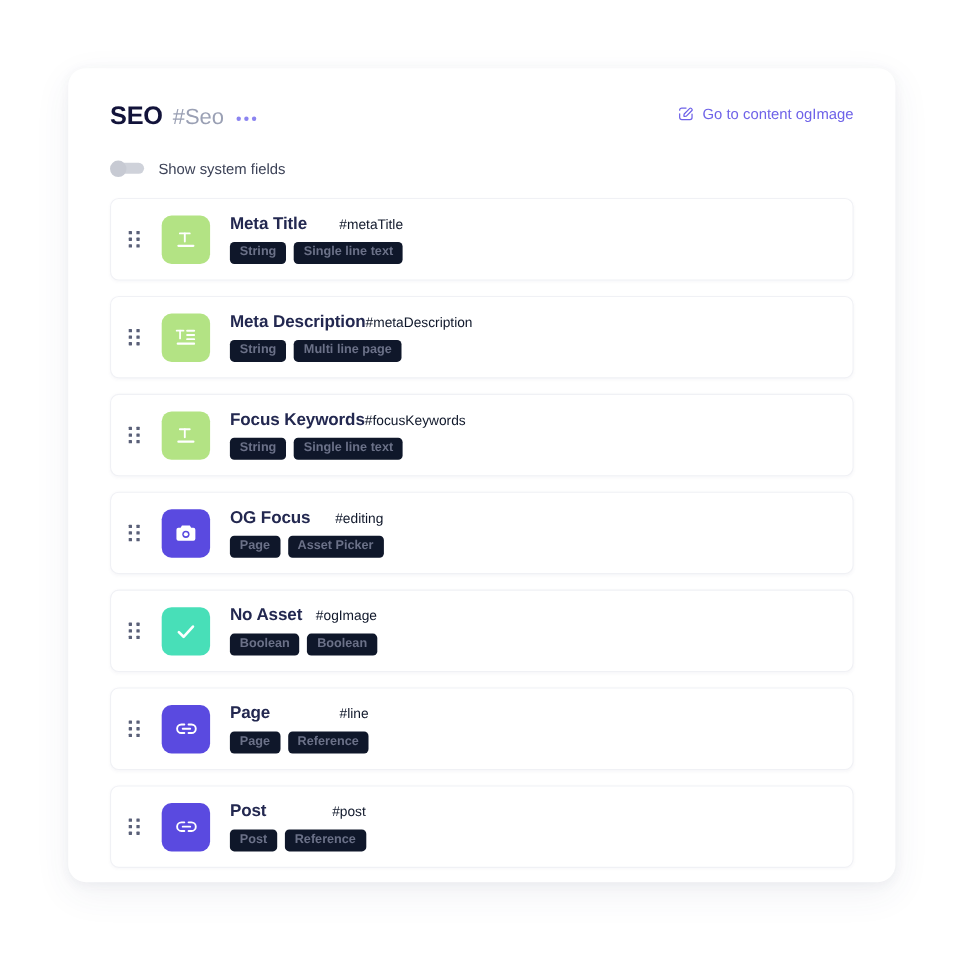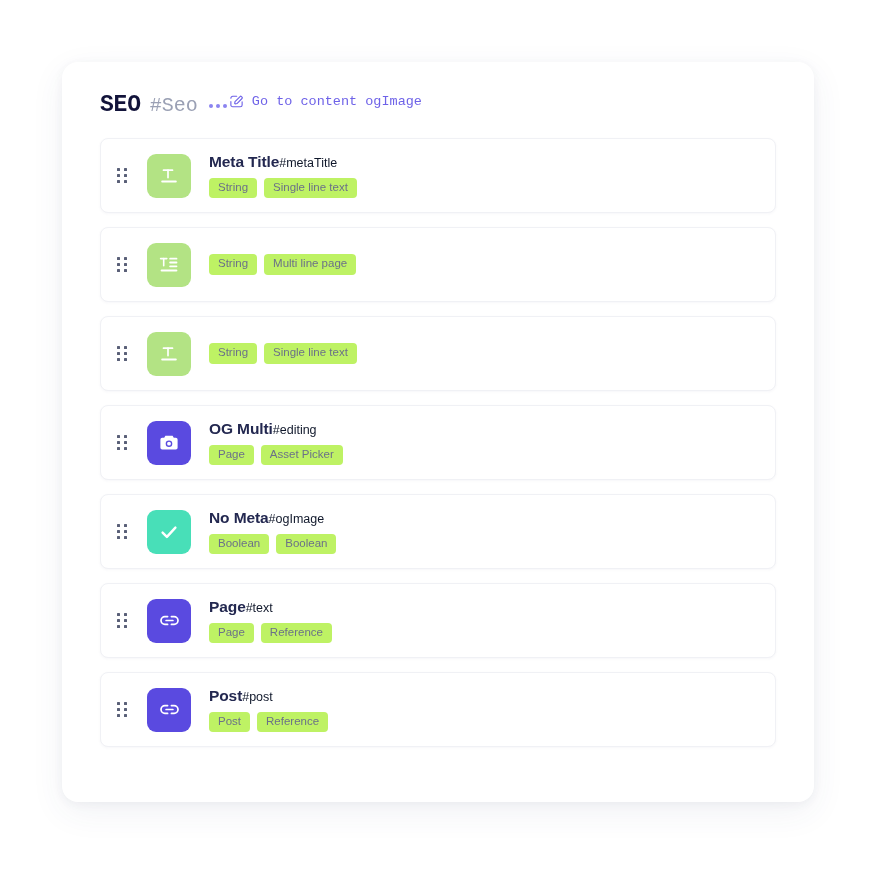--- a/index.html
+++ b/index.html
@@ -31,22 +31,22 @@
     border-radius: 16px;
     box-shadow: 0 2px 10px rgba(60,66,110,0.06),
                 0 10px 34px rgba(60,66,110,0.07);
     padding: 30px 38px 0 38px;
   }
 
   
   .panel-header {
     display: flex;
     align-items: baseline;
+    justify-content: space-between;
     height: 30px;
-    font-family: Liberation Mono, monospace;
   }
   .title-group {
     display: flex;
     align-items: baseline;
     gap: 9px;
   }
   .title {
     font-size: 23px;
     font-weight: bold;
     color: #12133a;
@@ -174,41 +174,43 @@
     margin-right: 18px;
   }
   .tile svg { display: block; }
 
   .field-info { display: flex; flex-direction: column; gap: 7px; min-width: 0; }
 
   .field-title-line {
     display: flex;
     align-items: baseline;
     gap: 0;
+    justify-content: space-between;
   }
   .field-name {
     font-size: 15.5px;
     font-weight: bold;
     color: #232850;
     letter-spacing: -0.1px;
   }
   .field-api {
     font-size: 12.5px;
     color: #0f172a;
   }
 
   .tag-row { display: flex; gap: 7px; }
   .tag {
-    background: #bef264;
+    background: #0f172a;
     color: #6b7188;
     font-size: 11.5px;
     border-radius: 4px;
     padding: 4px 9px 5px 9px;
     line-height: 1;
     white-space: nowrap;
+    font-weight: bold;
   }
 </style>
 </head>
 <body>
 
 <div id="stage">
 
   <div class="panel">
 
     <div class="panel-header">
@@ -228,20 +230,27 @@
           <svg width="15" height="15" viewBox="0 0 16 16" fill="none">
             <path d="M2 4.4a2 2 0 0 1 2-2h4.2" stroke="#6e62e8" stroke-width="1.2" stroke-linecap="round"></path>
             <path d="M14 8.2v3.4a2 2 0 0 1-2 2H4a2 2 0 0 1-2-2V8" stroke="#6e62e8" stroke-width="1.2" stroke-linecap="round"></path>
             <path d="M6.1 9.9l.3-1.8 5.4-5.4a1 1 0 0 1 1.4 0l.7.7a1 1 0 0 1 0 1.4L8.5 10.2l-1.8.3a.5.5 0 0 1-.6-.6z" stroke="#6e62e8" stroke-width="1.2" stroke-linejoin="round"></path>
           </svg>
         </span>
         <span>Go to content ogImage</span>
       </a>
     </div>
 
+    <div class="toggle-row">
+      <span class="switch">
+        <span class="track"></span>
+        <span class="knob"></span>
+      </span>
+      <span class="toggle-label">Show system fields</span>
+    </div>
 
     <div class="field-list">
         <div class="field-row">
           <span class="drag-handle">
             <i></i>
             <i></i>
             <i></i>
             <i></i>
             <i></i>
             <i></i>
@@ -281,20 +290,24 @@
                 <path d="M4.6 6.6h6.2" stroke="#fff" stroke-width="1.6" stroke-linecap="round"></path>
                 <path d="M7.7 6.6v7.1" stroke="#fff" stroke-width="1.6" stroke-linecap="round"></path>
                 <rect x="13.2" y="5.8" width="8.2" height="1.8" rx="0.9" fill="#fff"></rect>
                 <rect x="13.2" y="9.6" width="8.2" height="1.8" rx="0.9" fill="#fff"></rect>
                 <rect x="13.2" y="13.4" width="8.2" height="1.8" rx="0.9" fill="#fff"></rect>
                 <rect x="4.6" y="17.4" width="16.8" height="2" rx="1" fill="#fff"></rect>
               </svg>
             </span>
           </span>
           <div class="field-info">
+            <div class="field-title-line">
+              <span class="field-name">Meta Description</span>
+              <span class="field-api">#metaDescription</span>
+            </div>
             <div class="tag-row">
               <span class="tag">String</span>
               <span class="tag">Multi line page</span>
             </div>
           </div>
         </div>
         <div class="field-row">
           <span class="drag-handle">
             <i></i>
             <i></i>
@@ -306,20 +319,24 @@
           <span class="tile" style="background: rgb(179, 227, 132);">
             <span>
               <svg width="26" height="26" viewBox="0 0 26 26" fill="none">
                 <path d="M7.5 7.2h9" stroke="#fff" stroke-width="1.7" stroke-linecap="round"></path>
                 <path d="M12 7.2v7.4" stroke="#fff" stroke-width="1.7" stroke-linecap="round"></path>
                 <rect x="5.2" y="17.4" width="15.6" height="2.1" rx="1" fill="#fff"></rect>
               </svg>
             </span>
           </span>
           <div class="field-info">
+            <div class="field-title-line">
+              <span class="field-name">Focus Keywords</span>
+              <span class="field-api">#focusKeywords</span>
+            </div>
             <div class="tag-row">
               <span class="tag">String</span>
               <span class="tag">Single line text</span>
             </div>
           </div>
         </div>
         <div class="field-row">
           <span class="drag-handle">
             <i></i>
             <i></i>
@@ -332,21 +349,21 @@
             <span>
               <svg width="24" height="24" viewBox="0 0 24 24" fill="none">
                 <path d="M3.4 8.6a1.8 1.8 0 0 1 1.8-1.8h2l1.2-2h7.2l1.2 2h2a1.8 1.8 0 0 1 1.8 1.8v8.1a1.8 1.8 0 0 1-1.8 1.8H5.2a1.8 1.8 0 0 1-1.8-1.8z" fill="#fff"></path>
                 <circle cx="12" cy="12.7" r="3.3" fill="#5a4ae0"></circle>
                 <circle cx="12" cy="12.7" r="1.9" fill="#fff"></circle>
               </svg>
             </span>
           </span>
           <div class="field-info">
             <div class="field-title-line">
-              <span class="field-name">OG Multi</span>
+              <span class="field-name">OG Focus</span>
               <span class="field-api">#editing</span>
             </div>
             <div class="tag-row">
               <span class="tag">Page</span>
               <span class="tag">Asset Picker</span>
             </div>
           </div>
         </div>
         <div class="field-row">
           <span class="drag-handle">
@@ -359,21 +376,21 @@
           </span>
           <span class="tile" style="background: rgb(72, 223, 184);">
             <span>
               <svg width="24" height="24" viewBox="0 0 24 24" fill="none">
                 <path d="M5.6 12.6l4.3 4.3 8.5-9.3" stroke="#fff" stroke-width="2.4" stroke-linecap="round" stroke-linejoin="round"></path>
               </svg>
             </span>
           </span>
           <div class="field-info">
             <div class="field-title-line">
-              <span class="field-name">No Meta</span>
+              <span class="field-name">No Asset</span>
               <span class="field-api">#ogImage</span>
             </div>
             <div class="tag-row">
               <span class="tag">Boolean</span>
               <span class="tag">Boolean</span>
             </div>
           </div>
         </div>
         <div class="field-row">
           <span class="drag-handle">
@@ -389,21 +406,21 @@
               <svg width="25" height="25" viewBox="0 0 25 25" fill="none">
                 <path d="M10.6 8.6H7.9a3.9 3.9 0 0 0 0 7.8h2.7" stroke="#fff" stroke-width="1.7" stroke-linecap="round"></path>
                 <path d="M14.4 8.6h2.7a3.9 3.9 0 0 1 0 7.8h-2.7" stroke="#fff" stroke-width="1.7" stroke-linecap="round"></path>
                 <path d="M9.1 12.5h6.8" stroke="#fff" stroke-width="1.7" stroke-linecap="round"></path>
               </svg>
             </span>
           </span>
           <div class="field-info">
             <div class="field-title-line">
               <span class="field-name">Page</span>
-              <span class="field-api">#text</span>
+              <span class="field-api">#line</span>
             </div>
             <div class="tag-row">
               <span class="tag">Page</span>
               <span class="tag">Reference</span>
             </div>
           </div>
         </div>
         <div class="field-row">
           <span class="drag-handle">
             <i></i>

